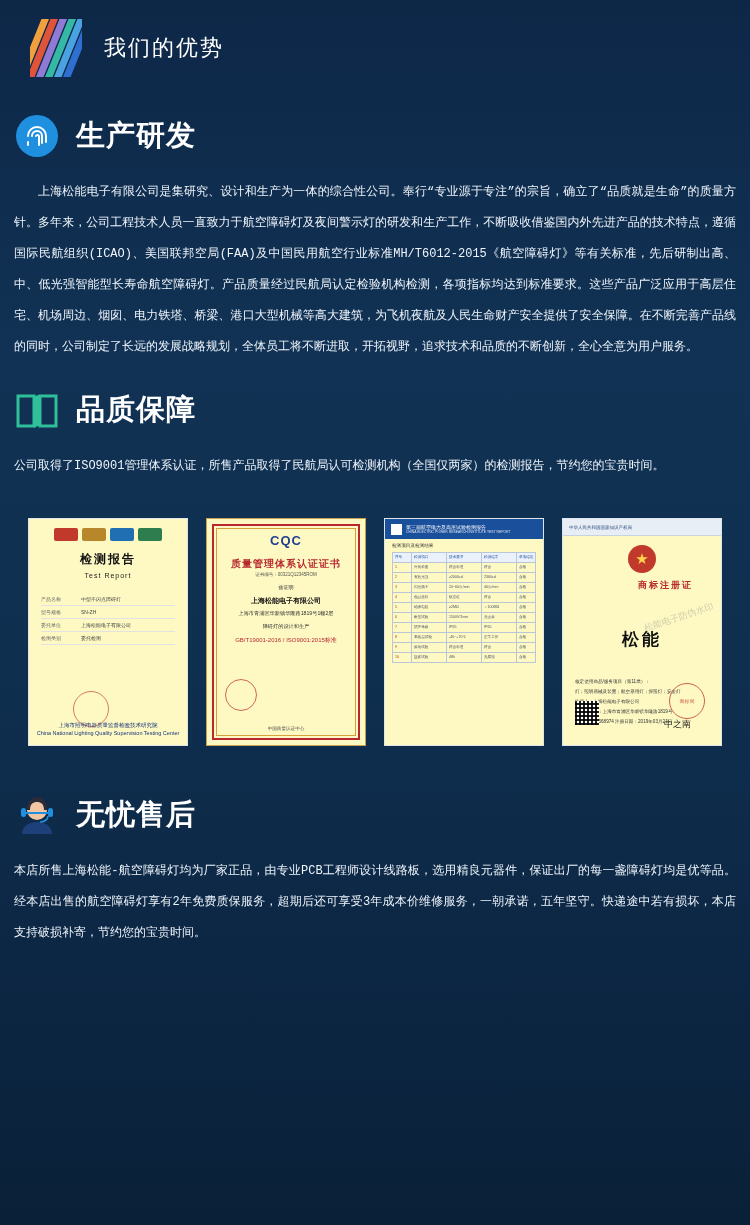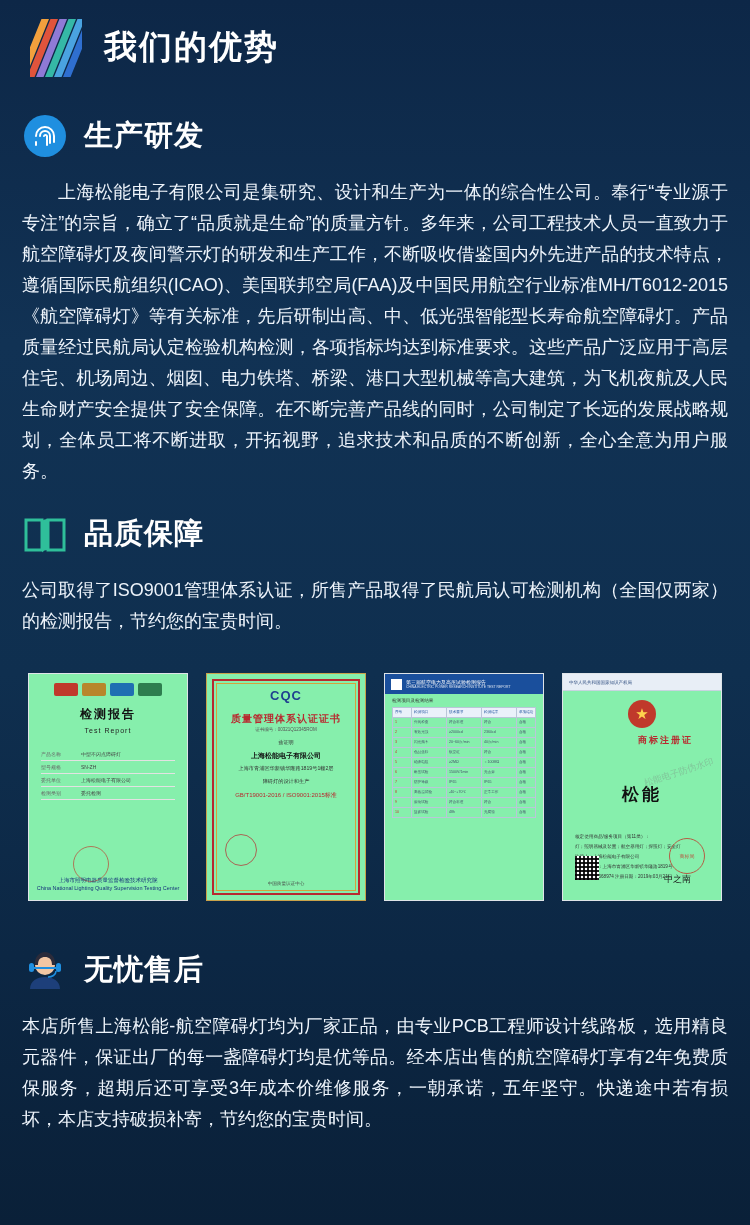--- a/index.html
+++ b/index.html
@@ -35,29 +35,30 @@
   .banner-stripes span {
     position: absolute;
     top: -14px;
     width: 7px;
     height: 86px;
     transform: rotate(22deg);
     display: block;
     border-radius: 1px;
   }
   .banner-title {
-    font-size: 33px;
-    font-weight: bold;
+    font-size: 22px;
+    font-weight: normal;
     letter-spacing: 2px;
     color: #ffffff;
   }
 
   
   .section {
-    padding: 0 22px;
+    padding: 0 14px;
+    font-family: Liberation Mono, monospace;
   }
   .sec-head {
     display: flex;
     align-items: center;
     gap: 16px;
     margin-top: 18px;
   }
   .sec-icon {
     width: 46px;
     height: 46px;
@@ -66,21 +67,21 @@
     align-items: center;
     justify-content: center;
   }
   .sec-title {
     font-size: 29px;
     font-weight: bold;
     letter-spacing: 1px;
   }
 
   .body-text {
-    font-size: 18px;
+    font-size: 12px;
     line-height: 31px;
     color: #eef4fb;
     text-align: justify;
     text-justify: inter-ideograph;
     margin: 18px 0 0 0;
   }
   .body-text.indent {
     text-indent: 2em;
   }
 
@@ -88,21 +89,21 @@
   .certs {
     display: flex;
     justify-content: space-between;
     gap: 14px;
     margin-top: 36px;
     padding: 0 28px;
   }
   .cert {
     width: 160px;
     height: 228px;
-    background: #86efac;
+    background: #fef9c3;
     border: 1px solid #dfe4e8;
     box-sizing: border-box;
     position: relative;
     overflow: hidden;
     font-size: 5px;
     color: #333;
   }
 
   
   .c1-logos {

